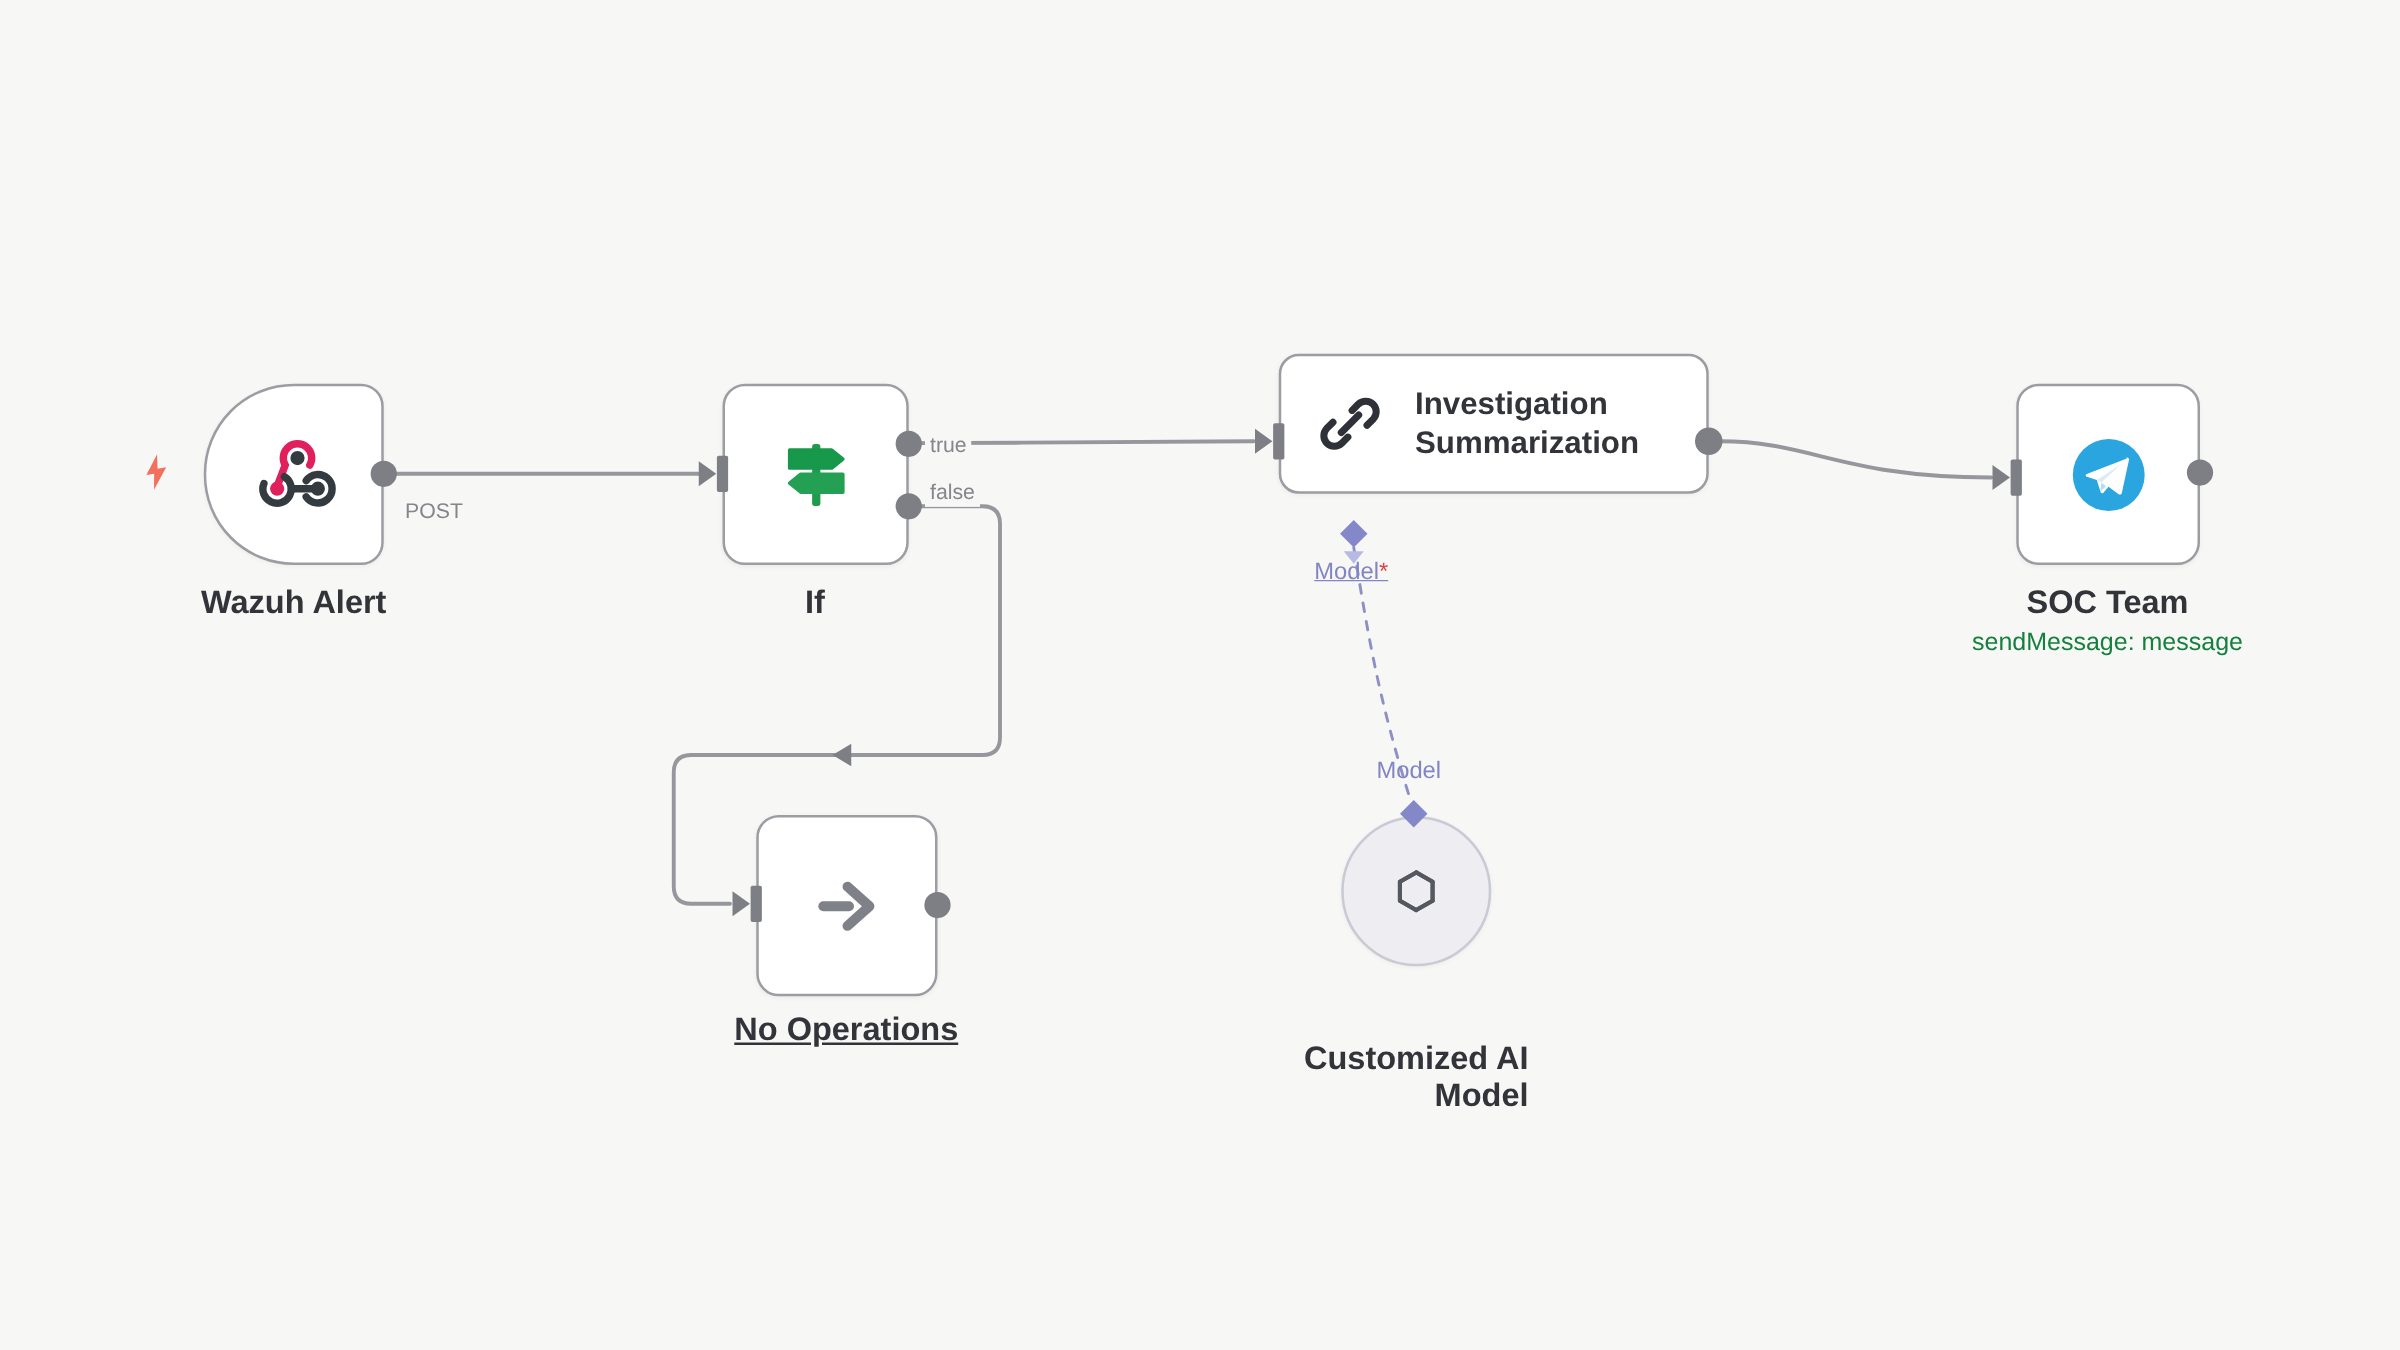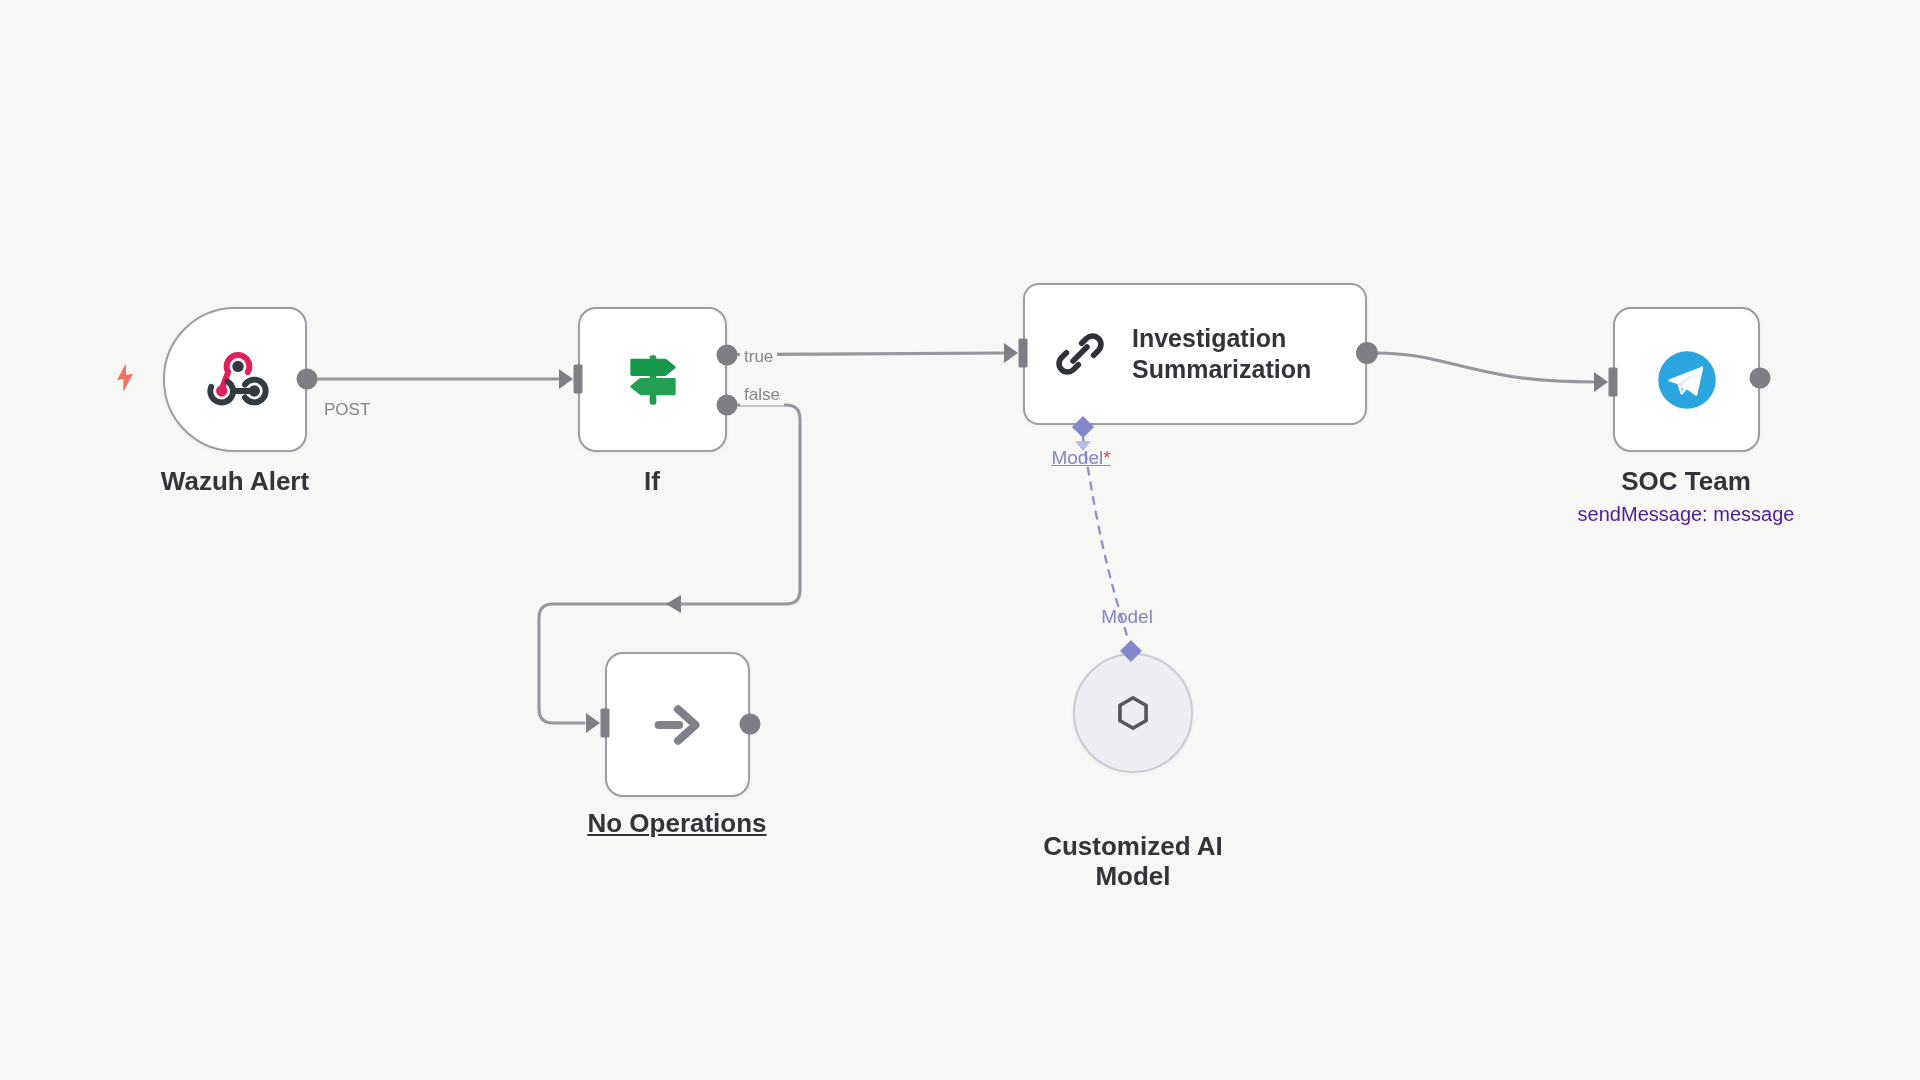--- a/index.html
+++ b/index.html
@@ -10,26 +10,26 @@
   }
   .layer{position:absolute;left:0;top:0;width:1920px;height:1080px;pointer-events:none;}
   .node{
     position:absolute;background:#ffffff;border:2.3px solid #9b9da2;border-radius:18px;
     display:flex;align-items:center;justify-content:center;
     box-shadow:0 1px 4px rgba(0,0,0,0.05);box-sizing:border-box;
   }
   .node.trigger{border-radius:72px 18px 18px 72px;}
   .node.round{border-radius:50%;background:#ededf2;border-color:#c8cad4;}
   .node-label{
-    position:absolute;transform:translateX(-50%);text-align:center;white-space:nowrap;
+    position:absolute;transform:translateX(-50%);text-align:right;white-space:nowrap;
     font-size:26px;font-weight:600;color:#333439;line-height:30px;
   }
   .node-sub{
     position:absolute;transform:translateX(-50%);text-align:center;white-space:nowrap;
-    font-size:20px;font-weight:400;color:#4c1d95;line-height:26px;
+    font-size:20px;font-weight:400;color:#15803d;line-height:26px;
   }
   .port-label{
     position:absolute;transform:translateY(-50%);white-space:nowrap;
     font-size:17px;color:#84868b;background:#f7f7f6;padding:0 4px;line-height:23px;
   }
   .model-label{
     position:absolute;transform:translate(-50%,-50%);white-space:nowrap;
     font-size:19px;font-weight:400;color:#8285c3;line-height:22px;
   }
   .model-label .req{color:#d94444;}
@@ -89,21 +89,21 @@
   <div class="node" style="left:605px;top:652px;width:145px;height:145px;">
     <svg width="58" height="58" viewBox="0 0 48 48">
       <g fill="none" stroke="#7e8188" stroke-width="6.6" stroke-linecap="round" stroke-linejoin="round">
         <path d="M8 24 H25"></path>
         <path d="M24 11 L38.5 24 L24 37"></path>
       </g>
     </svg>
   </div>
   <div class="node-label" style="left:677px;top:808px;text-decoration:underline;">No Operations</div>
 
-  <div class="node" style="left:1023px;top:283px;width:344px;height:142px;border-radius:16px;">
+  <div class="node" style="left:1023px;top:283px;width:344px;height:112px;border-radius:16px;">
     <div class="invest-body">
       <svg width="54" height="54" viewBox="0 0 48 48" style="flex:0 0 auto">
         <g fill="none" stroke="#2e3137" stroke-width="5" stroke-linecap="round" stroke-linejoin="round">
           <path d="M25.5 14.5 L30 10 A7.5 7.5 0 0 1 40.6 20.6 L36.1 25.1"></path>
           <path d="M22.5 33.5 L18 38 A7.5 7.5 0 0 1 7.4 27.4 L11.9 22.9"></path>
           <path d="M17.8 30.2 L30.2 17.8"></path>
         </g>
       </svg>
       <div class="invest-title">
         <div>Investigation</div>

